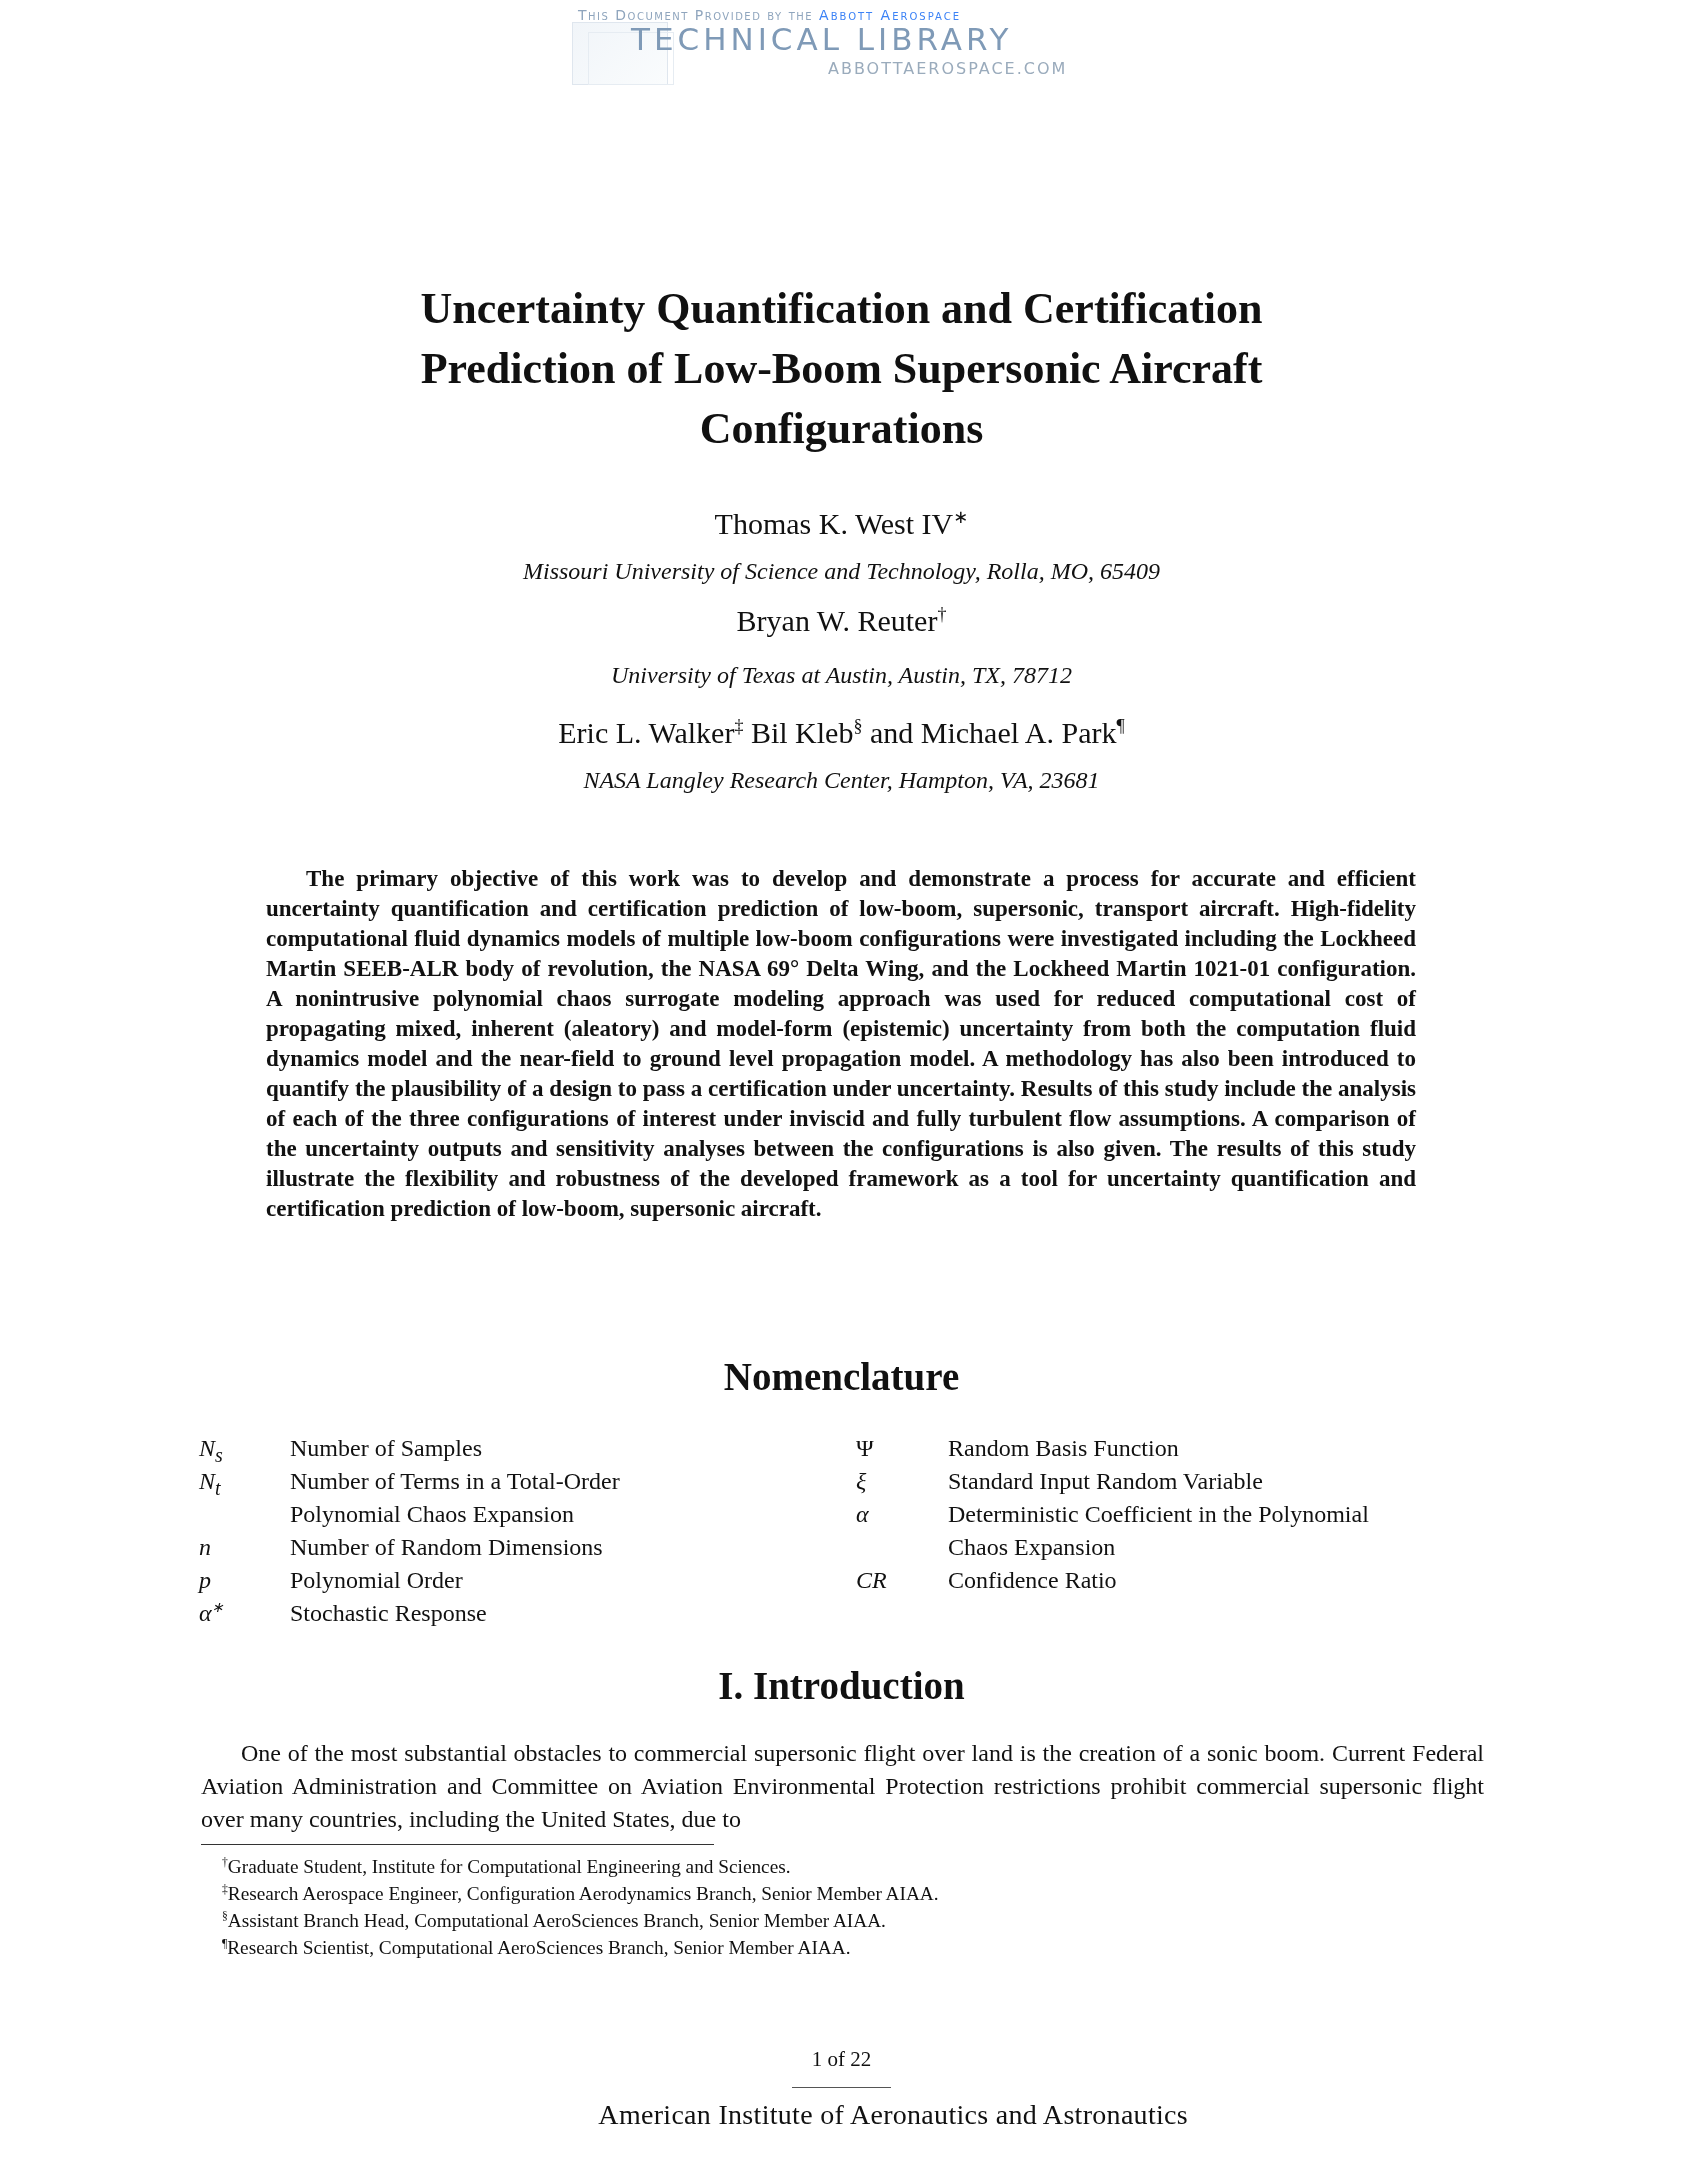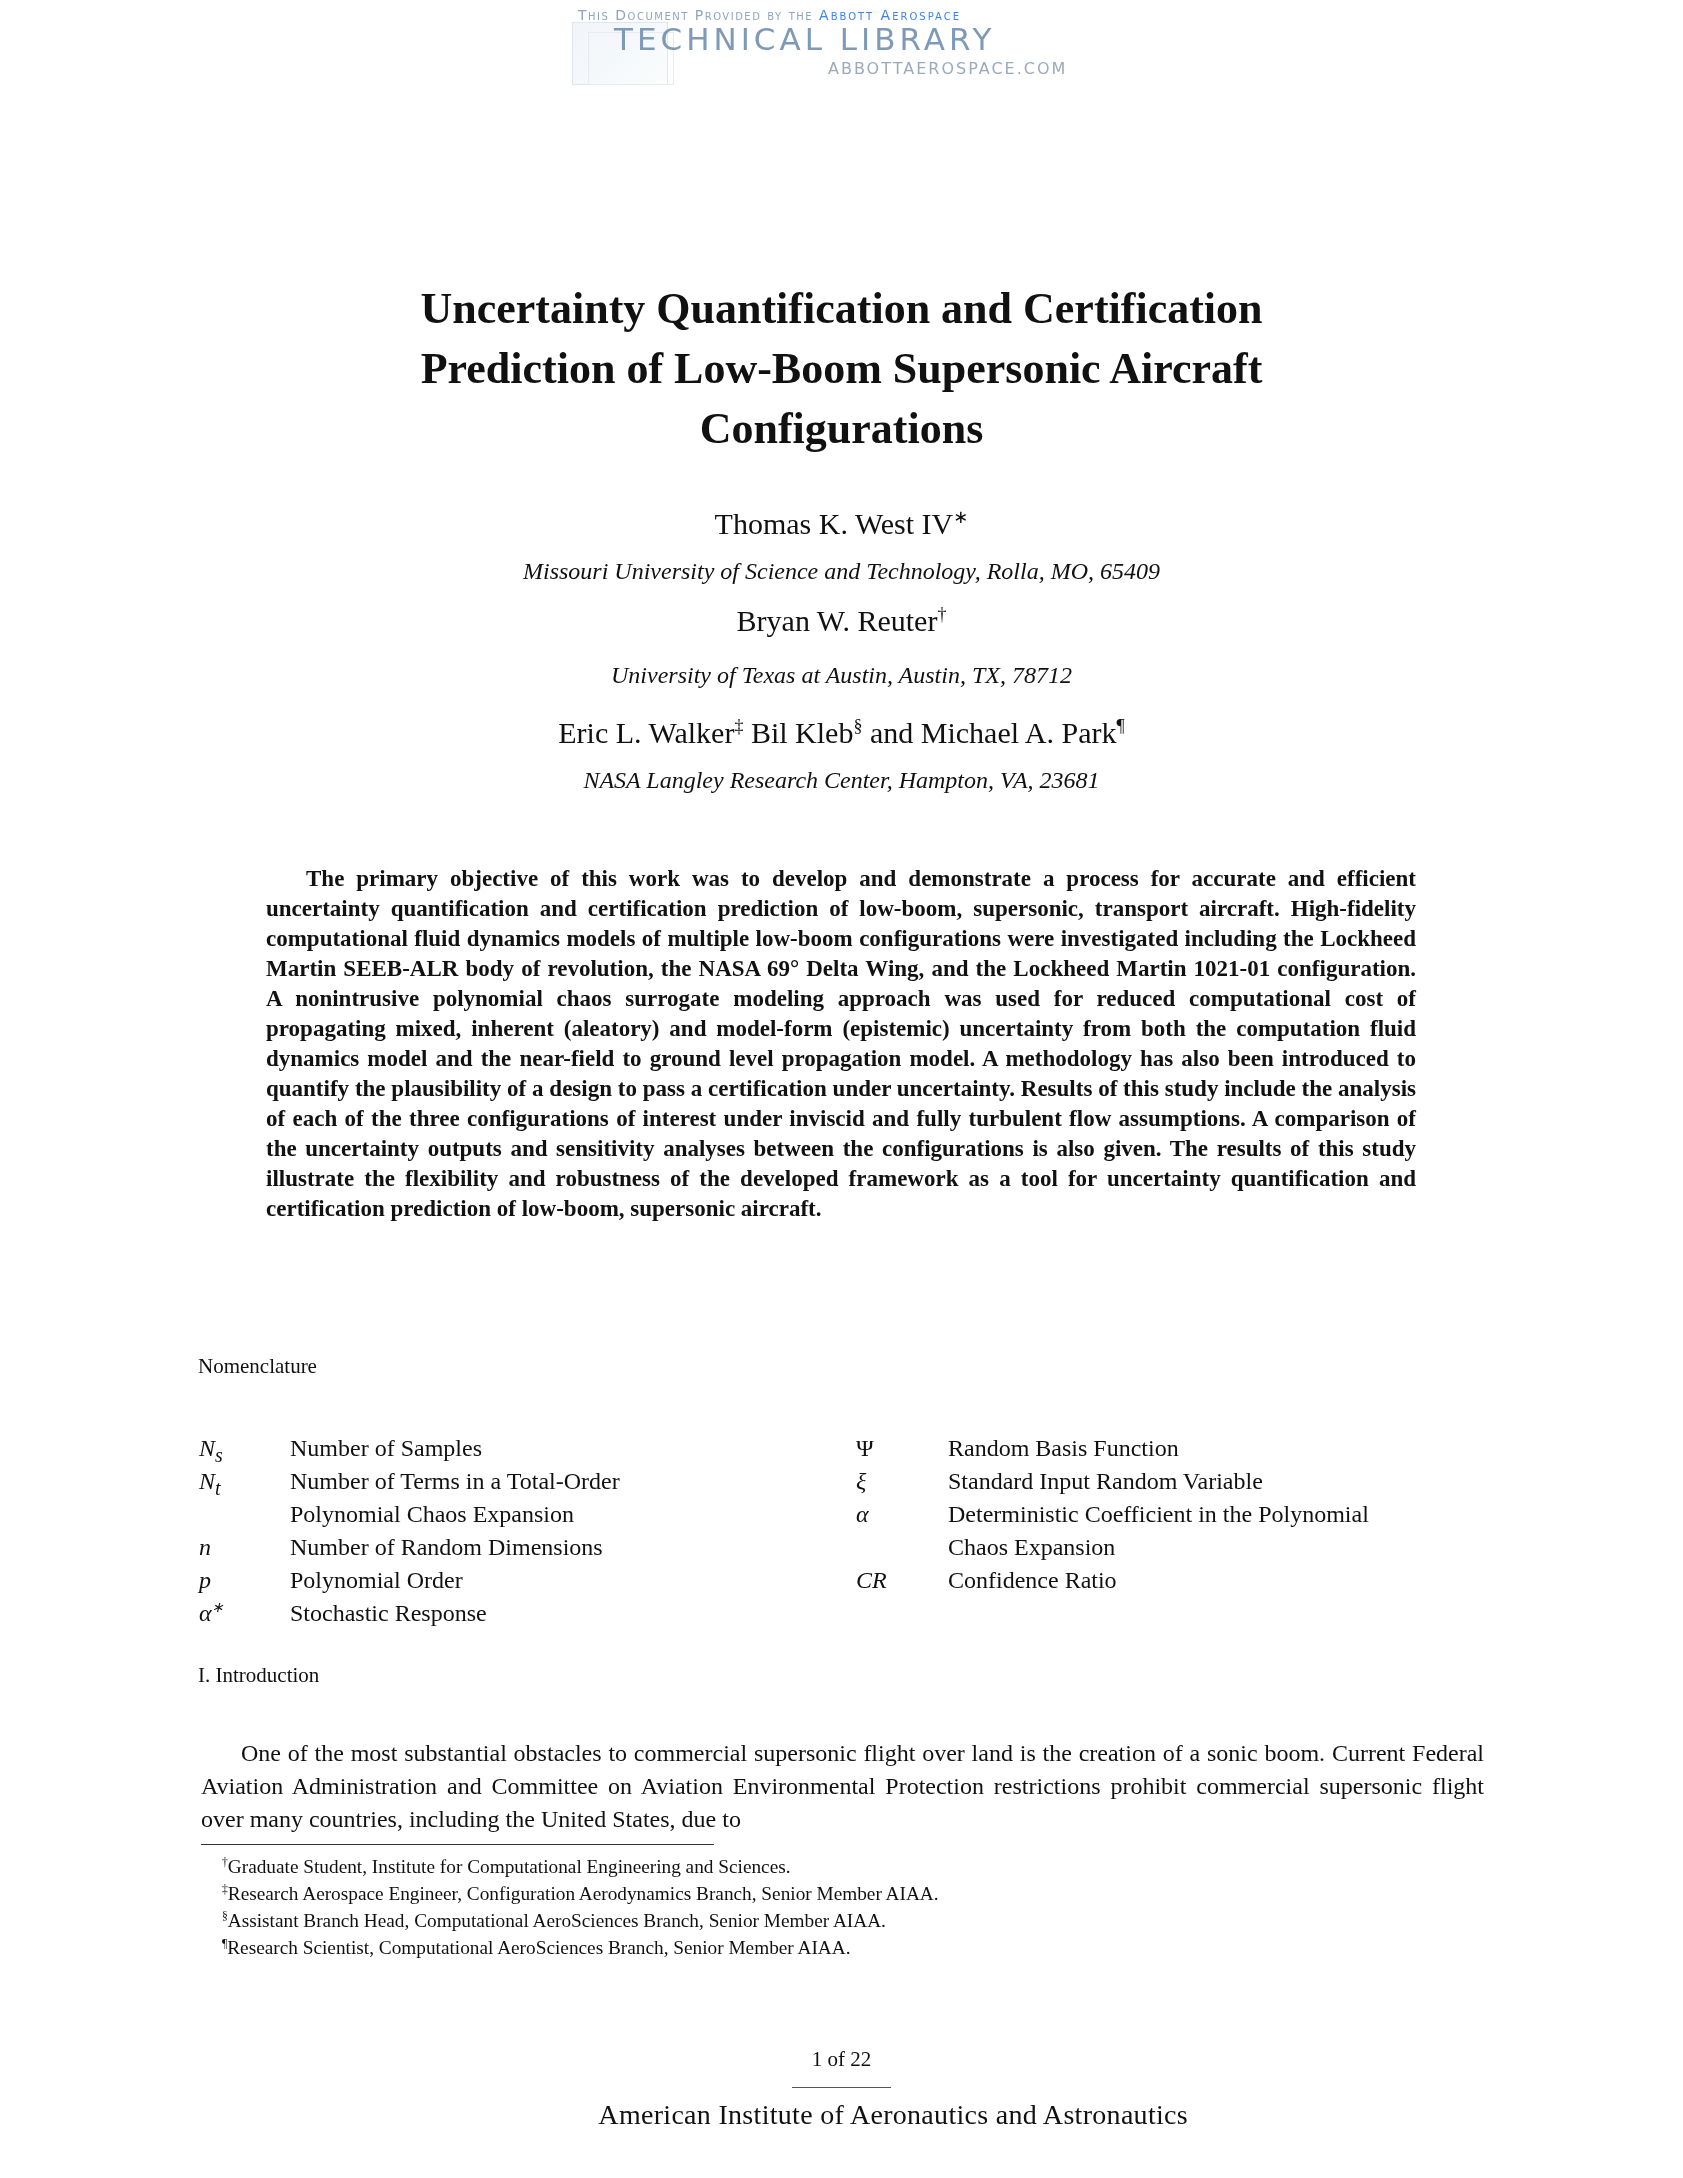--- a/index.html
+++ b/index.html
@@ -9,40 +9,40 @@
   }
   
   .banner { position: absolute; left: 566px; top: 4px; width: 525px; height: 79px; }
   .banner .doc-box { position: absolute; left: 6px; top: 18px; width: 94px; height: 61px;
     border: 1px solid #dfe6ee; background: linear-gradient(135deg,#f1f5f9,#fafcfd); }
   .banner .doc-box2 { position: absolute; left: 22px; top: 28px; width: 84px; height: 51px;
     border: 1px solid #e6ecf2; }
   .banner .line1 { position: absolute; left: 12px; top: 3px; font-family: "DejaVu Sans", sans-serif;
     font-size: 14px; letter-spacing: 1.5px; color: #8fa5bd; font-variant: small-caps; white-space: nowrap; }
   .banner .line1 .abbott { color: #3b82f6; letter-spacing: 2px; }
-  .banner .line2 { position: absolute; left: 48px; top: 17px; font-family: "DejaVu Sans", sans-serif;
+  .banner .line2 { position: absolute; left: 65px; top: 17px; font-family: "DejaVu Sans", sans-serif;
     font-size: 31px; letter-spacing: 4px; color: #7f9ab7; white-space: nowrap; font-weight: normal; }
   .banner .line3 { position: absolute; left: 262px; top: 55px; font-family: "DejaVu Sans", sans-serif;
     font-size: 16px; letter-spacing: 2px; color: #9aabbc; white-space: nowrap; }
 
   .title { position: absolute; left: 198px; width: 1287px; top: 279px; text-align: center;
     font-family: "Liberation Serif", serif; font-weight: bold; font-size: 44px; line-height: 60px; }
 
   .author { position: absolute; left: 198px; width: 1287px; text-align: center;
     font-family: "Liberation Serif", serif; font-size: 30px; }
   .affil { position: absolute; left: 198px; width: 1287px; text-align: center;
     font-family: "Liberation Serif", serif; font-style: italic; font-size: 24px; }
   sup { font-size: 60%; line-height: 0; }
 
   .abstract { position: absolute; left: 266px; width: 1150px; top: 864px;
     font-family: "Liberation Serif", serif; font-weight: bold; font-size: 23px; line-height: 30px;
     text-align: justify; text-indent: 40px; hyphens: manual; }
 
-  .sec-head { position: absolute; left: 198px; width: 1287px; text-align: left;
-    font-family: "Liberation Serif", serif; font-weight: normal; font-size: 21px; }
+  .sec-head { position: absolute; left: 198px; width: 1287px; text-align: center;
+    font-family: "Liberation Serif", serif; font-weight: bold; font-size: 39px; }
 
   .nom { position: absolute; font-family: "Liberation Serif", serif; font-size: 24px; }
   .nom .row { position: relative; height: 33px; line-height: 33px; }
   .nom .sym { position: absolute; left: 0; font-style: italic; }
   .nom .sym.upright { font-style: normal; }
   .nom .def { position: absolute; white-space: nowrap; }
   .nom-left { left: 199px; top: 1432px; width: 594px; }
   .nom-left .def { left: 91px; }
   .nom-right { left: 856px; top: 1432px; width: 634px; }
   .nom-right .def { left: 92px; }

